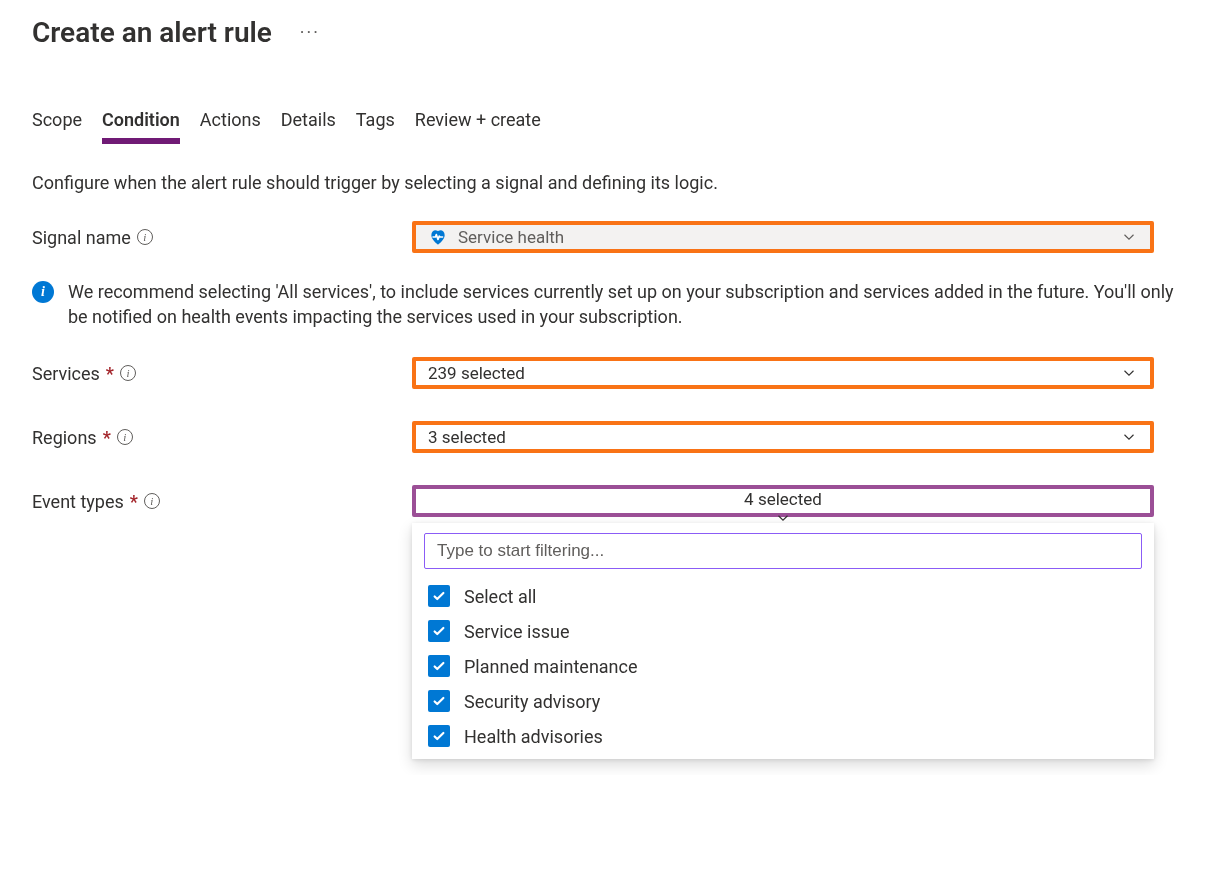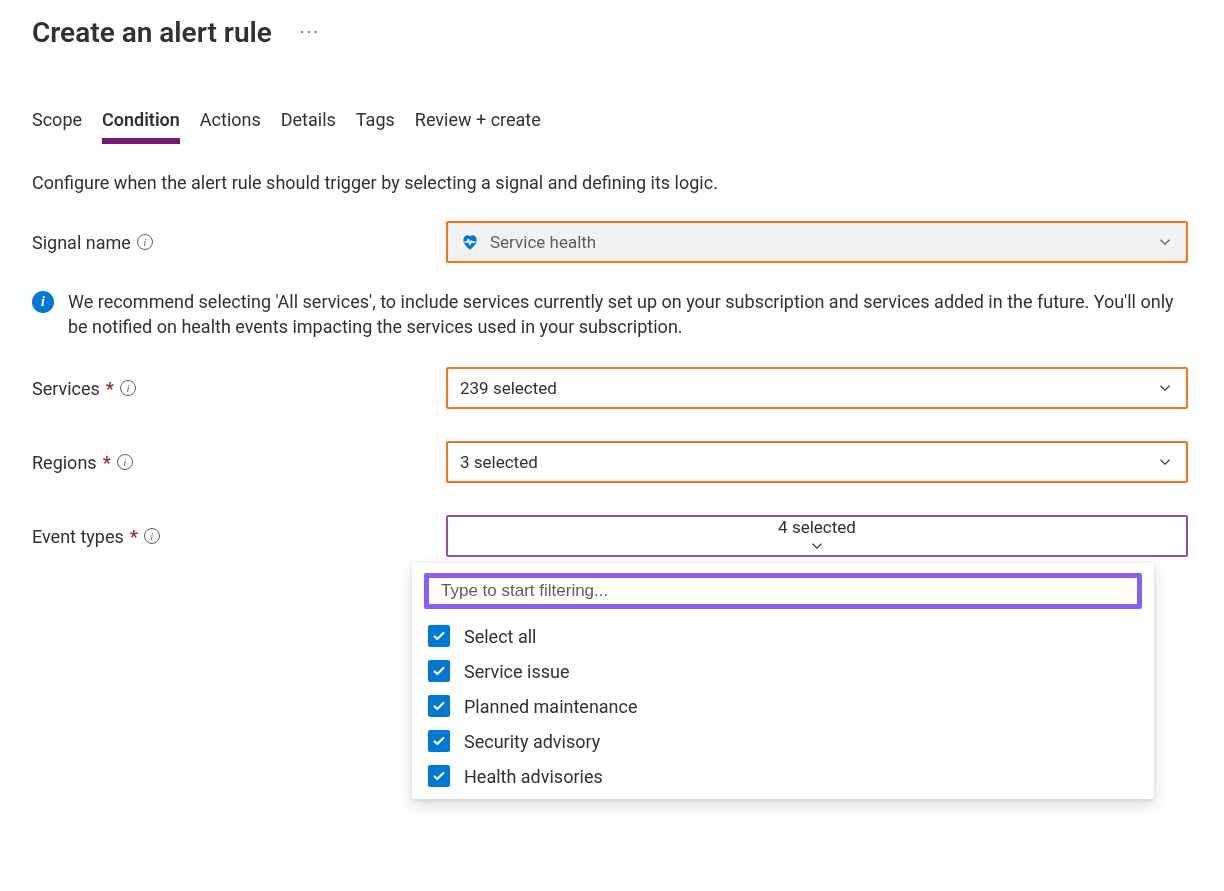--- a/index.html
+++ b/index.html
@@ -42,21 +42,20 @@
       border-bottom: 6px solid #701a75;
     }
     .description {
       margin-top: 28px;
       font-size: 18px;
       color: #323130;
     }
     .form-row {
       display: flex;
       margin-top: 28px;
-      gap: 34px;
     }
     .form-label {
       width: 380px;
       font-size: 18px;
       display: flex;
       align-items: center;
       gap: 6px;
     }
     .required {
       color: #a4262c;
@@ -72,22 +71,22 @@
       justify-content: center;
       font-size: 11px;
       font-style: italic;
       color: #605e5c;
       font-family: Georgia, serif;
       cursor: default;
     }
     .select-box {
       flex: 1;
       max-width: 742px;
-      height: 42px;
-      border: 2px solid #f97316;
+      height: 32px;
+      border: 4px solid #f97316;
       border-radius: 2px;
       display: flex;
       align-items: center;
       padding: 0 12px;
       justify-content: space-between;
       background: #fff;
       font-size: 17px;
       cursor: pointer;
     }
     .select-box.disabled {
@@ -142,21 +141,21 @@
       margin-left: 380px;
       max-width: 742px;
       background: #fff;
       box-shadow: 0 6px 14px rgba(0,0,0,0.14), 0 1px 4px rgba(0,0,0,0.1);
       padding: 10px 12px 12px 12px;
       margin-top: 6px;
     }
     .filter-input {
       width: 100%;
       height: 36px;
-      border: 5px solid #8b5cf6;
+      border: 1px solid #8b5cf6;
       border-radius: 2px;
       padding: 0 12px;
       font-size: 17px;
       color: #323130;
       outline: none;
     }
     .filter-input::placeholder { color: #605e5c; }
     .option-list {
       margin-top: 16px;
       display: flex;

